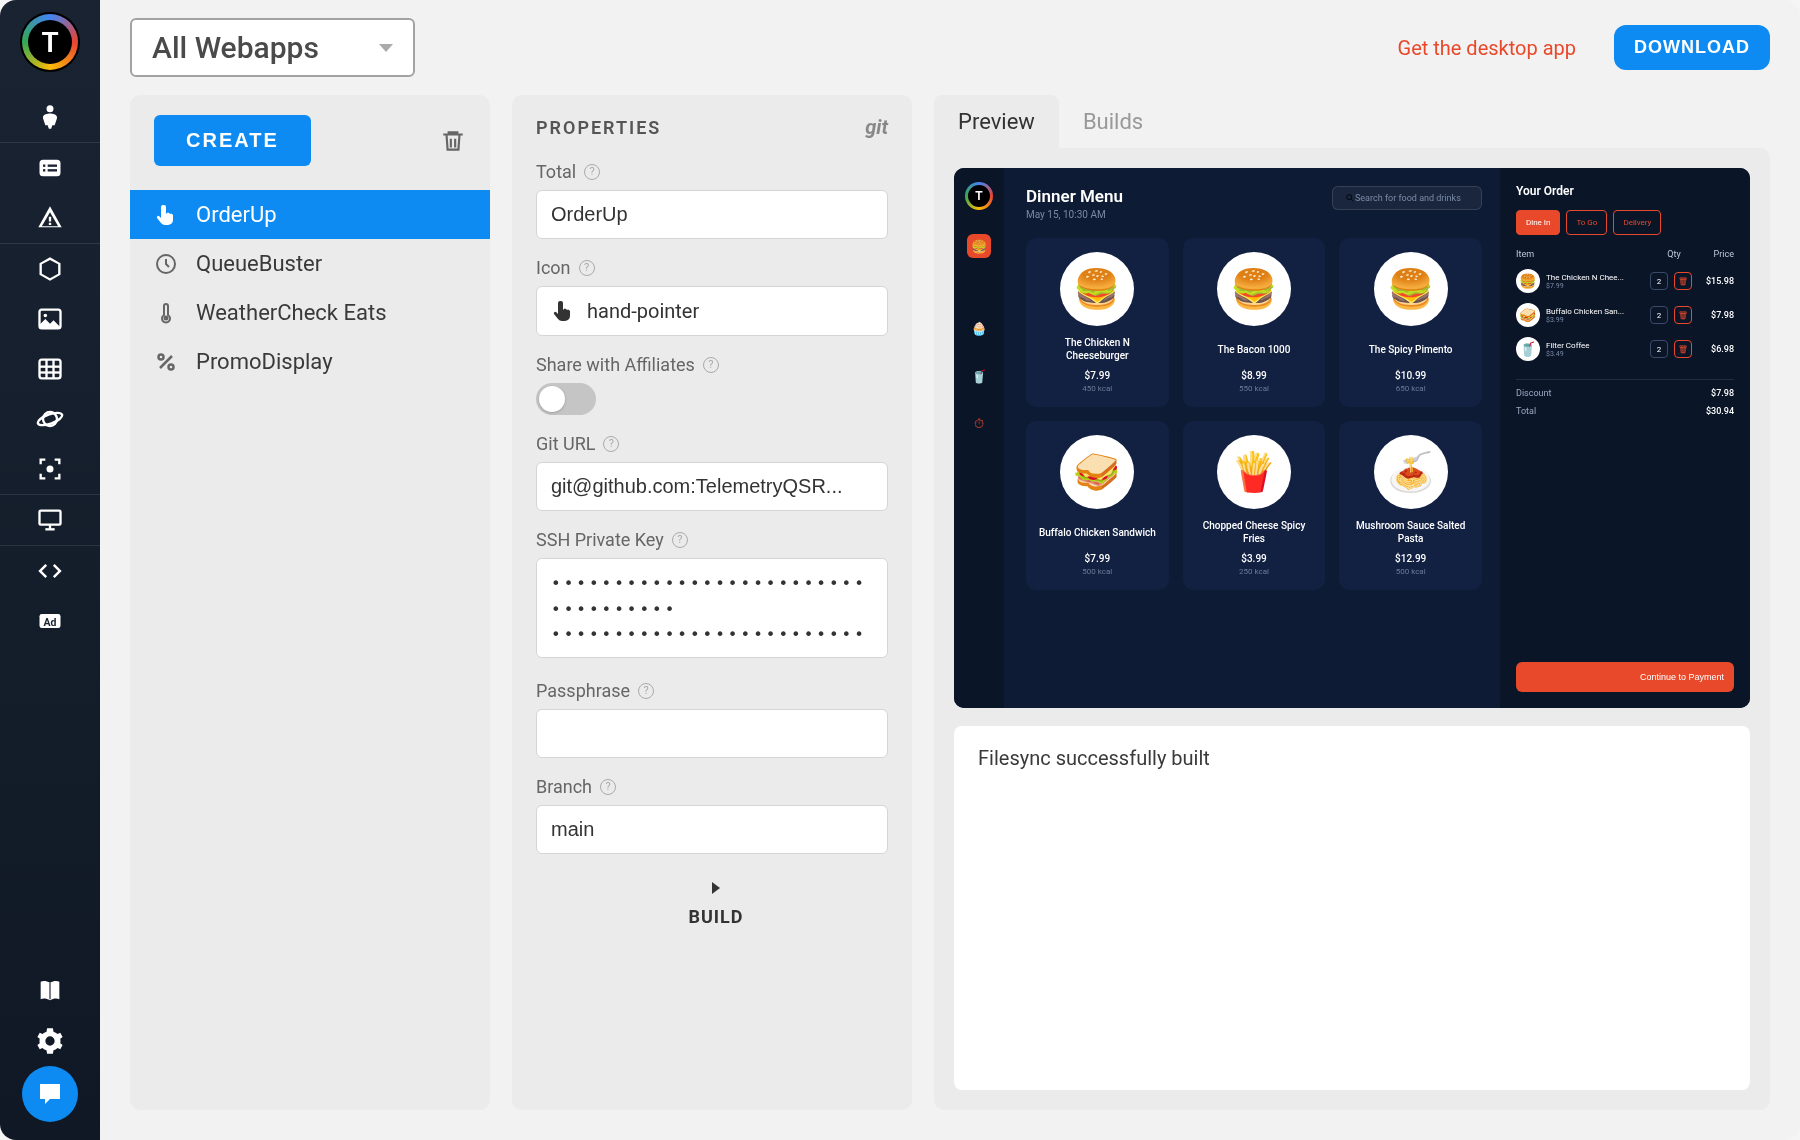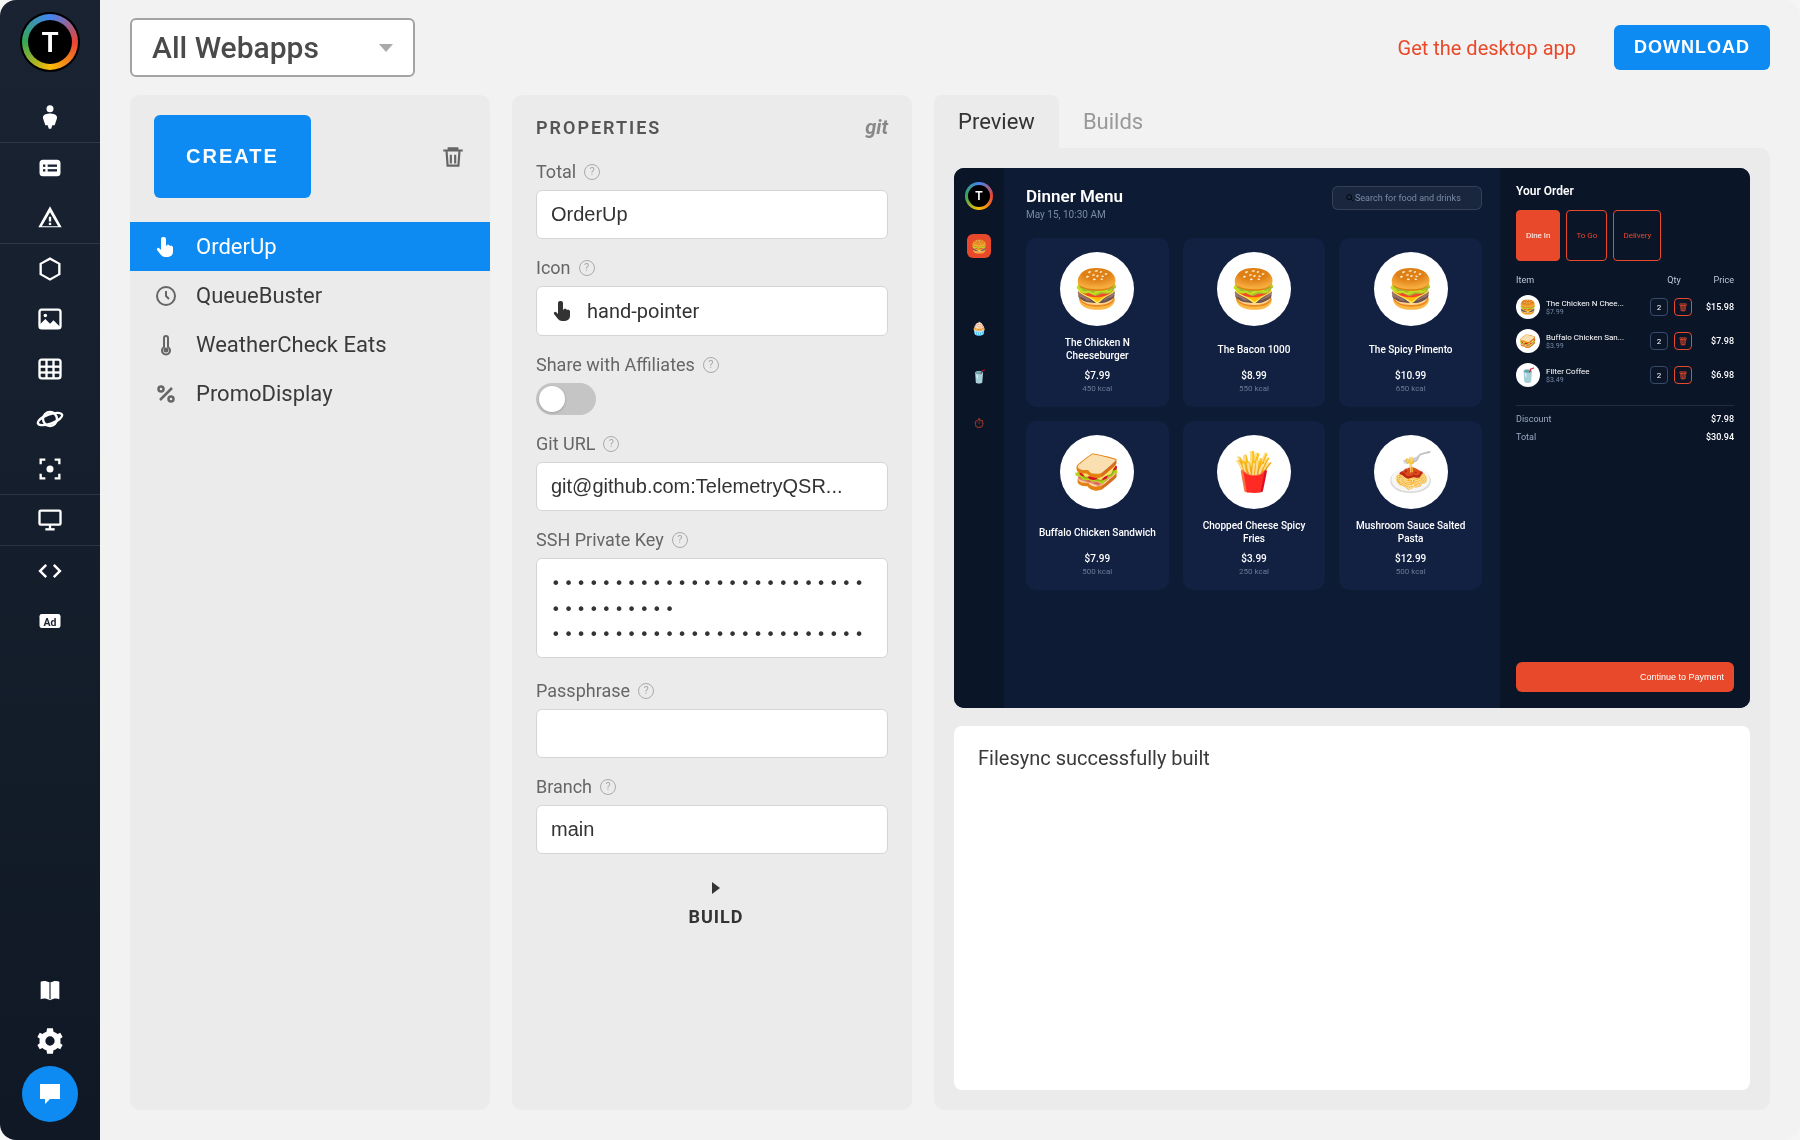--- a/index.html
+++ b/index.html
@@ -19,29 +19,29 @@
 .chat-bubble svg { width: 30px; height: 30px; fill: #fff; }
 
 
 .main { flex: 1; display: flex; flex-direction: column; background: #f2f2f2; }
 .topbar { display: flex; align-items: center; padding: 18px 30px; gap: 20px; }
 .dropdown { display: flex; align-items: center; gap: 60px; padding: 10px 20px; border: 2px solid #a3a3a3; border-radius: 6px; background: #fff; cursor: pointer; }
 .dropdown-label { font-size: 30px; color: #4a4a4a; font-weight: 500; }
 .dropdown-caret { width: 0; height: 0; border-left: 7px solid transparent; border-right: 7px solid transparent; border-top: 8px solid #aaa; }
 .topbar-spacer { flex: 1; }
 .desktop-link { color: #e8492a; font-size: 20px; text-decoration: none; margin-right: 18px; }
-.download-btn { background: #0d8bf2; color: #fff; padding: 12px 20px; border: none; border-radius: 6px; font-size: 18px; font-weight: 600; letter-spacing: 1px; cursor: pointer; }
+.download-btn { background: #0d8bf2; color: #fff; padding: 12px 20px; border: none; border-radius: 12px; font-size: 18px; font-weight: 600; letter-spacing: 1px; cursor: pointer; }
 
 .content { flex: 1; display: flex; gap: 22px; padding: 0 30px 30px 30px; }
 
 
 .panel { background: #ebebeb; border-radius: 10px; padding: 20px 0; }
 .panel1 { width: 360px; }
 .panel1-head { display: flex; align-items: center; justify-content: space-between; padding: 0 24px 24px 24px; }
-.create-btn { background: #0d8bf2; color: #fff; padding: 30px 32px; border: none; border-radius: 6px; font-size: 20px; font-weight: 600; letter-spacing: 2px; cursor: pointer; }
+.create-btn { background: #0d8bf2; color: #fff; padding: 14px 32px; border: none; border-radius: 6px; font-size: 20px; font-weight: 600; letter-spacing: 2px; cursor: pointer; }
 .trash-icon { width: 26px; height: 26px; color: #666; cursor: pointer; }
 .app-list-item { display: flex; align-items: center; gap: 18px; padding: 12px 24px; font-size: 22px; color: #3a3a3a; cursor: pointer; }
 .app-list-item.active { background: #0d8bf2; color: #fff; }
 .app-list-item.active .item-icon { color: #fff; }
 .item-icon { width: 24px; height: 24px; color: #666; display: flex; align-items: center; justify-content: center; }
 
 
 .panel2 { width: 400px; padding: 20px 24px; }
 .panel2-head { display: flex; justify-content: space-between; align-items: center; margin-bottom: 22px; }
 .panel2-title { font-size: 18px; font-weight: 600; letter-spacing: 2px; color: #555; }
@@ -84,21 +84,21 @@
 .pv-search-text { color: #7a8aa5; font-size: 9px; }
 .pv-grid { display: grid; grid-template-columns: repeat(3, 1fr); gap: 14px; }
 .pv-card { background: #122042; border-radius: 10px; padding: 14px 10px; display: flex; flex-direction: column; align-items: center; text-align: center; }
 .pv-img { width: 74px; height: 74px; border-radius: 50%; background: #fff; display: flex; align-items: center; justify-content: center; font-size: 38px; margin-bottom: 10px; }
 .pv-name { color: #fff; font-size: 10px; font-weight: 500; line-height: 1.3; margin-bottom: 8px; min-height: 26px; display:flex; align-items:center; }
 .pv-price { color: #fff; font-size: 10px; font-weight: 500; }
 .pv-kcal { color: #6a7a95; font-size: 8px; margin-top: 3px; }
 .pv-order { width: 250px; background: #0a1528; padding: 16px; display: flex; flex-direction: column; }
 .pv-order-title { color: #fff; font-size: 12px; font-weight: 600; margin-bottom: 12px; }
 .pv-order-tabs { display: flex; gap: 6px; margin-bottom: 14px; }
-.pv-order-tab { border: 1px solid #e8492a; border-radius: 4px; padding: 20px 9px; font-size: 8px; color: #e8492a; cursor: pointer; }
+.pv-order-tab { border: 1px solid #e8492a; border-radius: 4px; padding: 7px 9px; font-size: 8px; color: #e8492a; cursor: pointer; }
 .pv-order-tab.active { background: #e8492a; color: #fff; }
 .pv-order-head { display: flex; font-size: 9px; color: #c0c8d8; margin-bottom: 10px; }
 .pv-order-head .h-item { flex: 1; }
 .pv-order-head .h-qty { width: 40px; text-align: center; }
 .pv-order-head .h-price { width: 40px; text-align: right; }
 .pv-order-row { display: flex; align-items: center; gap: 6px; margin-bottom: 10px; }
 .pv-order-thumb { width: 24px; height: 24px; border-radius: 50%; background: #fff; display: flex; align-items: center; justify-content: center; font-size: 14px; flex-shrink: 0; }
 .pv-order-info { flex: 1; min-width: 0; }
 .pv-order-name { color: #fff; font-size: 8px; white-space: nowrap; overflow: hidden; text-overflow: ellipsis; }
 .pv-order-sub { color: #7a8aa5; font-size: 7px; }

